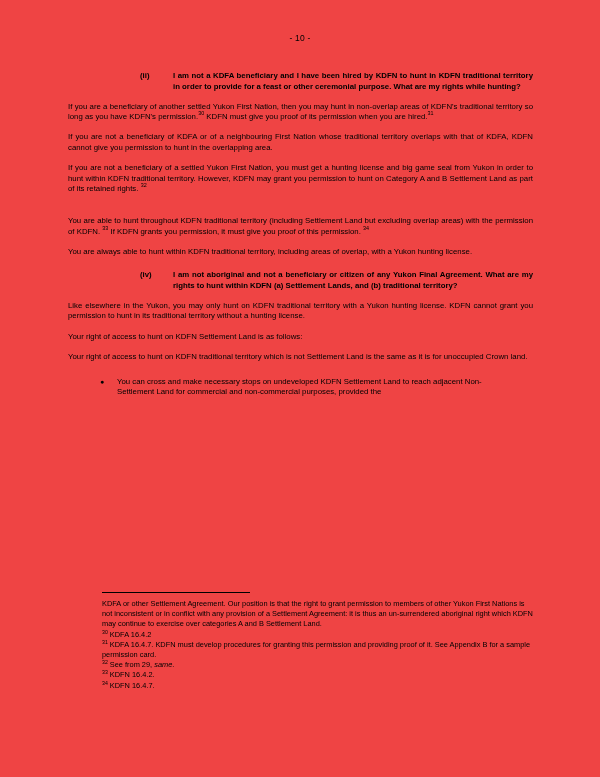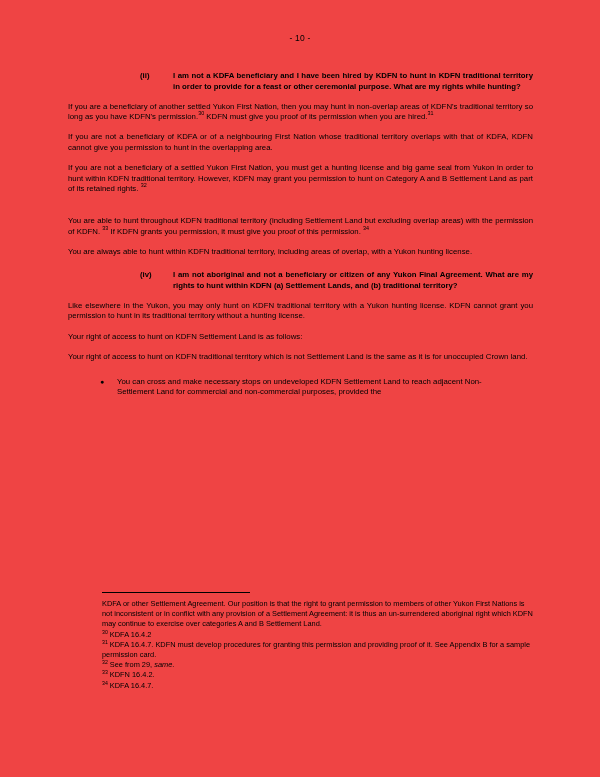--- a/index.html
+++ b/index.html
@@ -167,16 +167,16 @@
 
   </div>
 
   <div class="footnote-area">
     <hr class="footnote-rule">
     <p class="fn-cont">KDFA or other Settlement Agreement. Our position is that the right to grant permission to members of other Yukon First Nations is not inconsistent or in conflict with any provision of a Settlement Agreement: it is thus an un-surrendered aboriginal right which KDFN may continue to exercise over categories A and B Settlement Land.</p>
     <p class="fn-item"><sup>30</sup><span> KDFA 16.4.2</span></p>
     <p class="fn-item"><sup>31</sup><span> KDFA 16.4.7. KDFN must develop procedures for granting this permission and providing proof of it. See Appendix B for a sample permission card.</span></p>
     <p class="fn-item"><sup>32</sup><span> See from 29, </span><i>same</i><span>.</span></p>
     <p class="fn-item"><sup>33</sup><span> KDFN 16.4.2.</span></p>
-    <p class="fn-item"><sup>34</sup><span> KDFA 16.4.7.</span></p>
+    <p class="fn-item"><sup>34</sup><span> KDFN 16.4.7.</span></p>
   </div>
 
 </div>
 
 </body></html>

